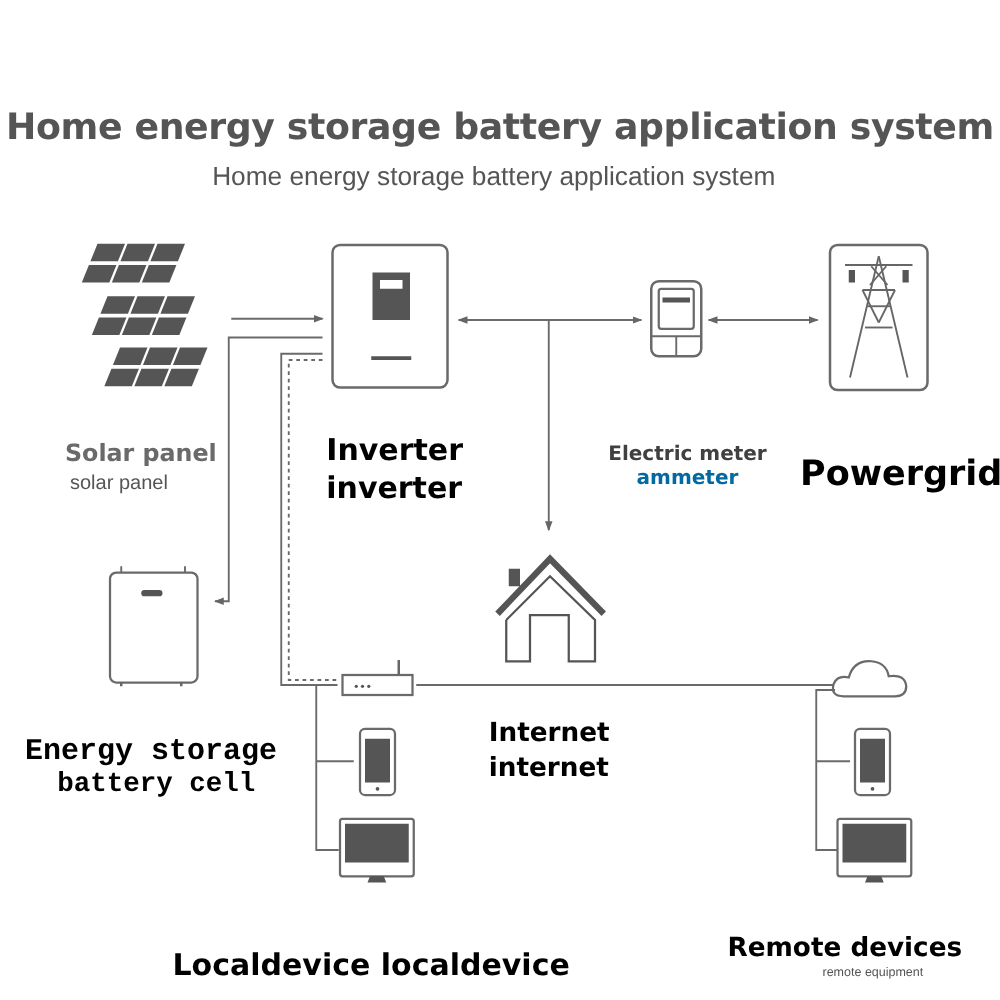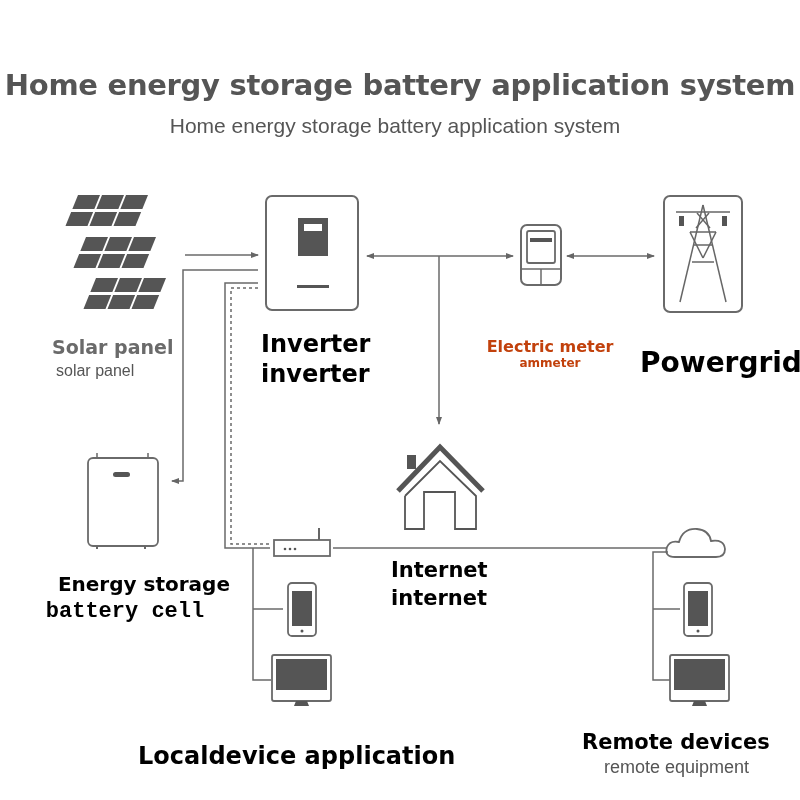--- a/index.html
+++ b/index.html
@@ -1,17 +1,17 @@
 <!DOCTYPE html>
 <html><head>
 <meta charset="utf-8">
 <style>
   html, body { margin:0; padding:0; background:#ffffff; }
   body { width:800px; height:800px; position:relative; overflow:hidden; font-family:"DejaVu Sans", sans-serif; color:#5a5a5a; }
-  .abs { position:absolute; }
+  .abs { position:absolute;margin-top:16px; }
   .title { left:0; width:800px; top:68px; text-align:center; font-weight:bold; font-size:29px; color:#555; letter-spacing:-0.3px; }
   .subtitle { left:0; width:790px; top:114px; text-align:center; font-family:"Liberation Sans", sans-serif; font-size:21px; color:#555; }
   .lbl-b { font-weight:bold; color:#000000; }
   .lbl-n { font-family:"Liberation Sans", sans-serif; color:#555; }
   svg#diagram { position:absolute; left:0; top:0; }
 </style>
 </head>
 <body>
 
 <div class="abs title">Home energy storage battery application system</div>
@@ -152,27 +152,27 @@
     <path d="M694,701 L705,701 L707,706 L692,706 Z" fill="#555"></path>
   </g>
 </svg>
 
 <div class="abs lbl-b" style="left:52px;top:336px;font-size:19px;color:#6a6a6a;">Solar panel</div>
 <div class="abs lbl-n" style="left:56px;top:362px;font-size:16px;">solar panel</div>
 
 <div class="abs lbl-b" style="left:261px;top:330px;font-size:24px;">Inverter</div>
 <div class="abs lbl-b" style="left:261px;top:360px;font-size:24px;">inverter</div>
 
-<div class="abs lbl-b" style="left:480px;top:337px;width:140px;text-align:center;font-size:16px;color:#c2410c;">Electric meter</div>
-<div class="abs lbl-b" style="left:480px;top:356px;width:140px;text-align:center;font-size:12px;color:#c2410c;">ammeter</div>
+<div class="abs lbl-b" style="left:480px;top:337px;width:140px;text-align:center;font-size:16px;color:#404040;">Electric meter</div>
+<div class="abs lbl-b" style="left:480px;top:356px;width:140px;text-align:center;font-size:16px;color:#0369a1;">ammeter</div>
 
 <div class="abs lbl-b" style="left:640px;top:346px;font-size:28px;">Powergrid</div>
 
-<div class="abs lbl-b" style="left:20px;top:572px;width:210px;text-align:right;font-size:20px;">Energy storage</div>
+<div class="abs lbl-b" style="left:20px;top:572px;width:210px;text-align:left;font-size:24px;font-family:Liberation Mono, monospace;">Energy storage</div>
 <div class="abs lbl-b" style="left:20px;top:599px;width:210px;text-align:center;font-size:22px;font-family:Liberation Mono, monospace;">battery cell</div>
 
 <div class="abs lbl-b" style="left:391px;top:558px;font-size:21px;">Internet</div>
 <div class="abs lbl-b" style="left:391px;top:586px;font-size:21px;">internet</div>
 
-<div class="abs lbl-b" style="left:138px;top:742px;font-size:24px;">Localdevice application</div>
+<div class="abs lbl-b" style="left:138px;top:742px;font-size:24px;">Localdevice localdevice</div>
 
 <div class="abs lbl-b" style="left:582px;top:730px;font-size:21px;">Remote devices</div>
-<div class="abs lbl-n" style="left:604px;top:757px;font-size:18px;">remote equipment</div>
+<div class="abs lbl-n" style="left:658px;top:757px;font-size:10px;">remote equipment</div>
 
 </body></html>

